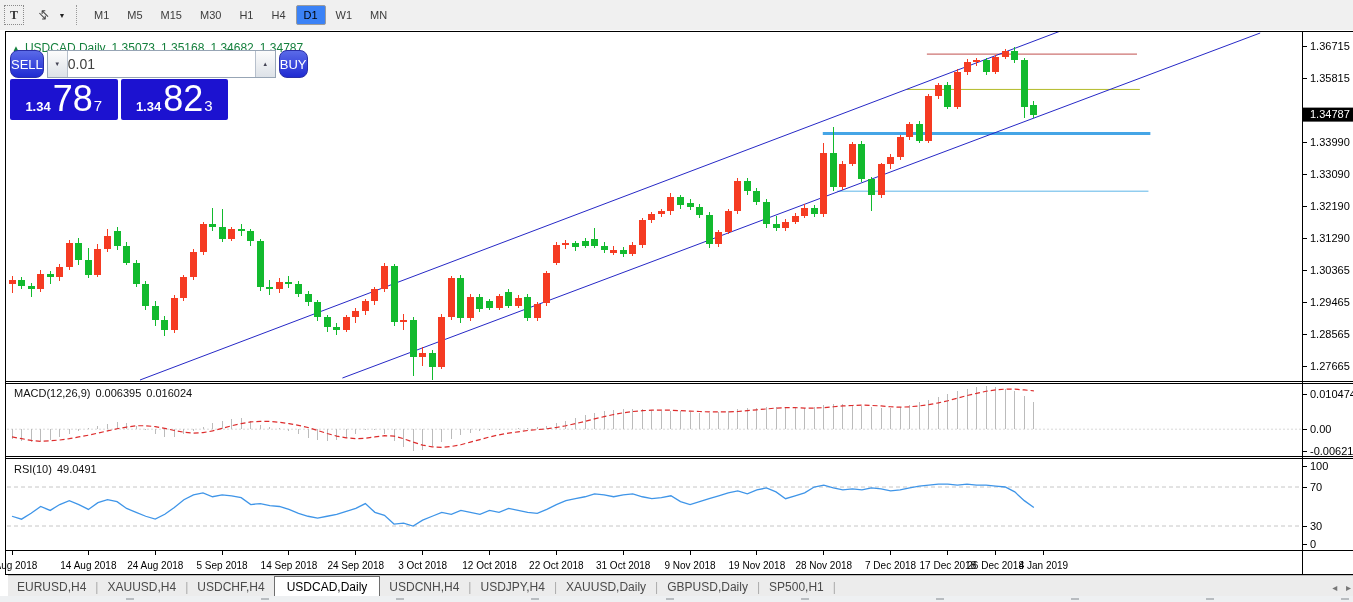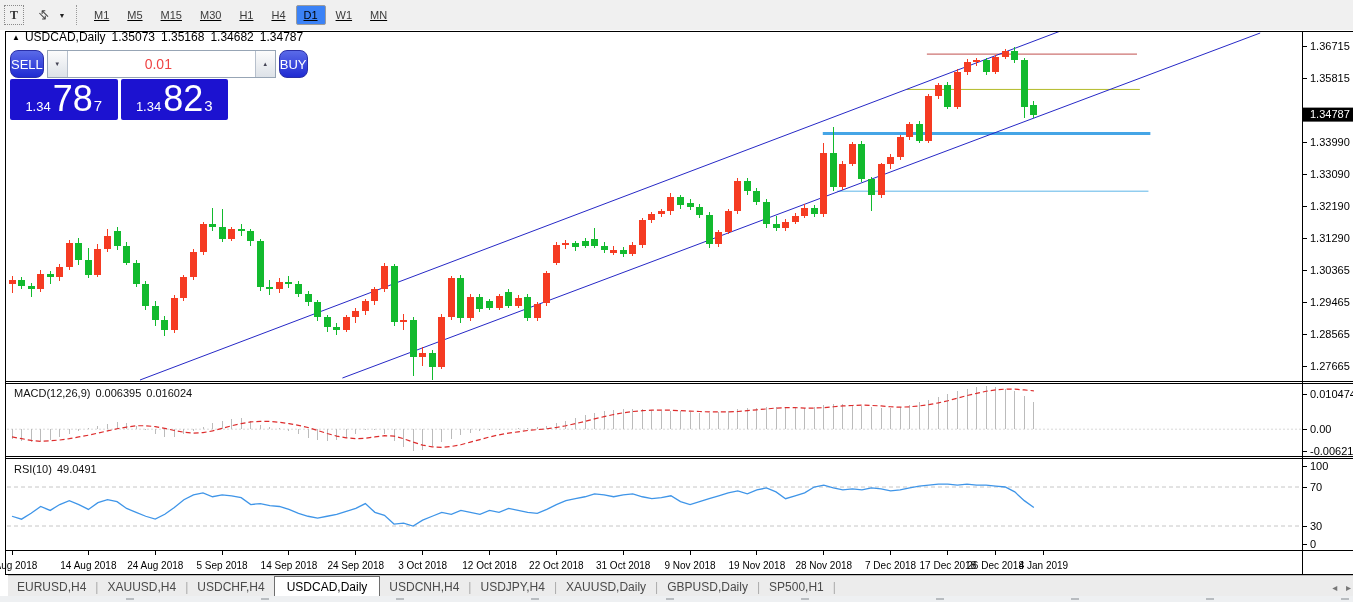--- a/index.html
+++ b/index.html
@@ -24,52 +24,52 @@
   .tb-sep{height:20px;border-left:1px dotted #9a9a9a;margin:0 8px 0 10px;}
   .tf-btn{
     padding:3px 7px;margin:0 1px;font-size:11px;color:#3c3c3c;border:1px solid transparent;border-radius:2px;
   }
   .tf-btn.active{background:#3b82f6;border:1px solid #9c9c9c;color:#000;}
   
   .chart-window{position:absolute;left:0;top:30px;width:1353px;height:545px;background:#fff;}
   #chart-svg{position:absolute;left:0;top:0;}
   svg text{font-family:"Liberation Sans",sans-serif;}
   .chart-title{
-    position:absolute;left:12px;top:0;font-size:12px;color:#000000;white-space:nowrap;
+    position:absolute;left:12px;top:11px;font-size:12px;color:#15803d;white-space:nowrap;
   }
   .chart-title .marker{font-size:8px;vertical-align:1px;margin-right:5px;}
   .chart-title span.num{margin-left:6px;}
   .pane-label{position:absolute;font-size:11px;color:#111;white-space:nowrap;}
   .pane-label span{margin-right:5px;}
   
   .trade-panel{position:absolute;left:10px;top:20px;width:218px;}
   .tp-row1{display:flex;height:28px;}
   .btn-trade{
     width:54px;height:28px;color:#fff;font-size:13px;display:flex;align-items:center;justify-content:center;
     background:linear-gradient(#5a6ae8,#1f2bd2);border:1px solid #2a2fa8;border-radius:8px;box-sizing:border-box;
   }
   .vol-group{flex:1;display:flex;height:26px;margin:0 3px;border:1px solid #97a5b5;background:#fff;}
   .vol-btn{
     width:19px;background:linear-gradient(#fcfcfc,#dde2e8);display:flex;align-items:center;justify-content:center;
     color:#445;font-size:6px;border:0;
   }
   .vol-btn.left{border-right:1px solid #b7c0cc;}
   .vol-btn.right{border-left:1px solid #b7c0cc;}
   .vol-input{
-    flex:1;border:0;outline:none;text-align:center;font-size:14px;padding:0 6px 0 0;color:#ef4444;
+    flex:1;border:0;outline:none;text-align:left;font-size:14px;padding:0 6px 0 0;color:#404040;
     font-family:"Liberation Sans",sans-serif;min-width:10px;
   }
   .tp-row2{display:flex;margin-top:1px;height:41px;}
   .price-box{
     background:#1c12d0;color:#fff;flex:1;display:flex;align-items:baseline;justify-content:center;
     border-radius:2px;padding-top:0;
   }
   .price-box.sell{margin-right:1.5px;}
   .price-box.buy{margin-left:1.5px;}
-  .pb-prefix{font-size:13px;font-weight:normal;margin-right:2px;}
+  .pb-prefix{font-size:13px;font-weight:bold;margin-right:2px;}
   .pb-big{font-size:36px;line-height:40px;}
   .pb-sup{font-size:15px;vertical-align:14px;margin-left:1px;}
   
   .tabbar{
     position:absolute;left:8px;top:575px;width:1353px;height:21px;background:#ececec;
     border-top:1px solid #bdbdbd;display:flex;align-items:flex-end;font-size:12px;color:#4a4a4a;
   }
   .tab{padding:3px 9px 3px 9px;white-space:nowrap;}
   .tab.active{
     background:#fff;border:1px solid #6e6e6e;border-bottom:none;color:#000;
@@ -91,21 +91,21 @@
   <div class="tbtn t-tool">
     <span>T</span>
   </div>
   <div class="tbtn" style="width:24px;margin-left:8px;">
     <span class="diag-icon">⇵</span>
   </div>
   <div class="tbtn" style="width:10px;margin-left:0;">
     <span class="caret">▼</span>
   </div>
   <div class="tb-sep"></div>
-  <div id="tf-buttons" style="display:flex;align-items:flex-start;text-decoration:underline;">
+  <div id="tf-buttons" style="display:flex;align-items:flex-start;">
     <span class="tf-btn">M1</span>
     <span class="tf-btn">M5</span>
     <span class="tf-btn">M15</span>
     <span class="tf-btn">M30</span>
     <span class="tf-btn">H1</span>
     <span class="tf-btn">H4</span>
     <span class="tf-btn active">D1</span>
     <span class="tf-btn">W1</span>
     <span class="tf-btn">MN</span>
   </div>

